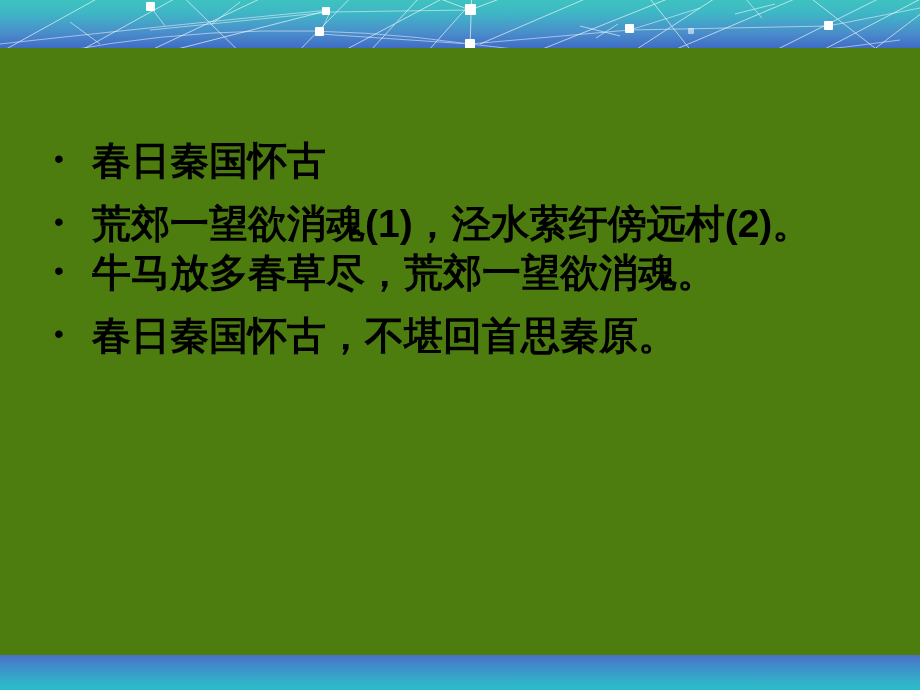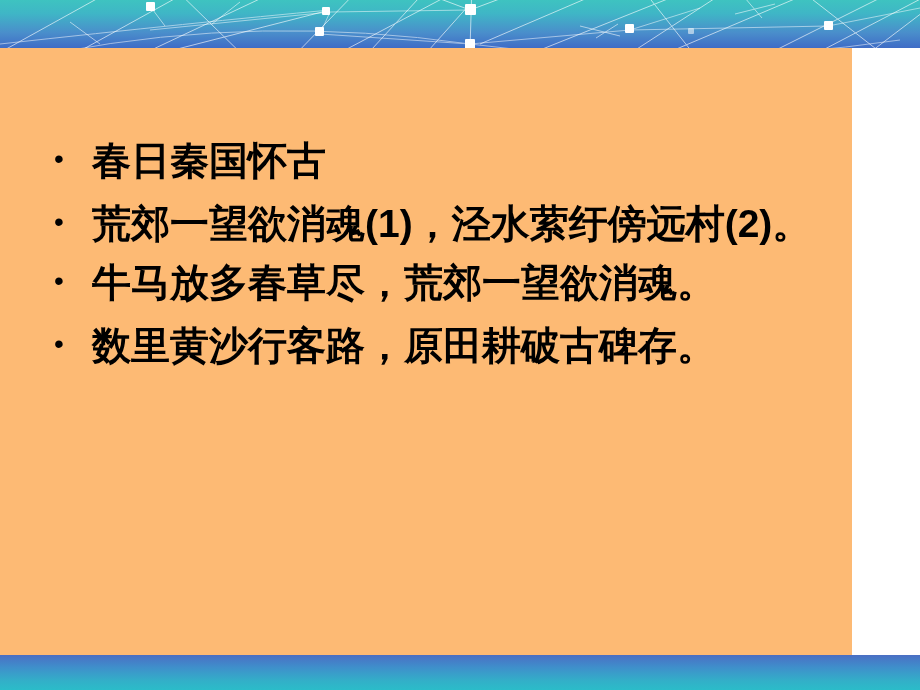--- a/index.html
+++ b/index.html
@@ -43,23 +43,23 @@
     width: 920px;
     height: 35px;
     background: linear-gradient(to bottom, #4a6fc4 0%, #3f8fcb 35%, #32b0c8 75%, #2bbcc9 100%);
   }
 
   
   .body-area {
     position: absolute;
     top: 48px;
     left: 0;
-    width: 852px;
+    width: 920px;
     height: 607px;
-    background: #fdba74;
+    background: #4d7c0f;
   }
 
   .bullet-list {
     position: absolute;
     top: 88px;
     left: 48px;
     width: 840px;
     margin: 0;
     padding: 0;
     list-style: none;
@@ -83,21 +83,21 @@
     position: absolute;
     left: 6px;
     top: -1px;
     font-size: 28px;
     line-height: 1.72;
     color: #000000;
     font-weight: normal;
   }
 
   .bullet-item.tight {
-    margin-bottom: 10px;
+    margin-bottom: 0;
   }
 
   .bullet-text {
     display: block;
   }
 </style>
 </head>
 <body>
 
 <div class="slide">
@@ -169,20 +169,20 @@
       <li class="bullet-item">
         <span class="bullet-text">春日秦国怀古</span>
       </li>
       <li class="bullet-item tight">
         <span class="bullet-text">荒郊一望欲消魂(1)，泾水萦纡傍远村(2)。</span>
       </li>
       <li class="bullet-item">
         <span class="bullet-text">牛马放多春草尽，荒郊一望欲消魂。</span>
       </li>
       <li class="bullet-item">
-        <span class="bullet-text">数里黄沙行客路，原田耕破古碑存。</span>
+        <span class="bullet-text">春日秦国怀古，不堪回首思秦原。</span>
       </li>
     </ul>
   </div>
 
   <div class="footer-band"></div>
 
 </div>
 
 </body></html>

